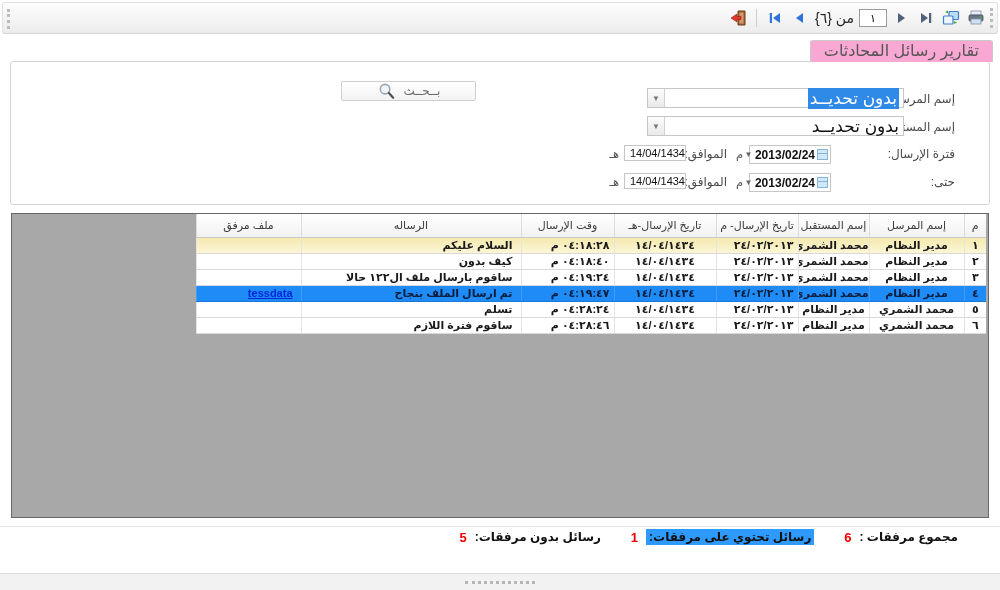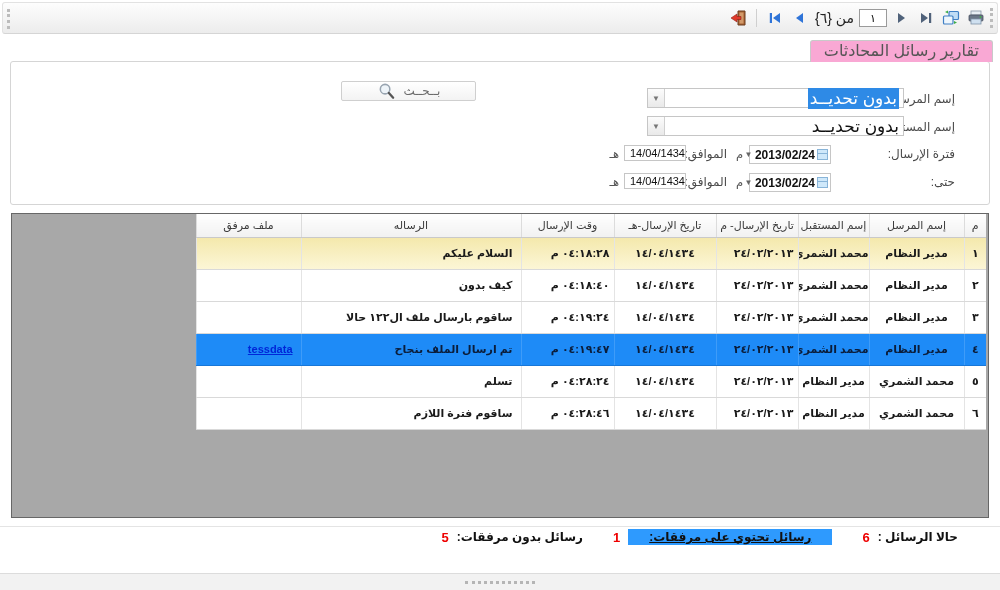--- a/index.html
+++ b/index.html
@@ -57,37 +57,37 @@
     justify-content:center; gap:8px; cursor:pointer; font-size:12px; color:#6b6b6b; }
 
   
   .grid-panel { position:absolute; top:213px; left:11px; width:978px; height:305px;
     background:#a8a8a8; border:1px solid #676767; }
   table.grid { position:absolute; top:0; right:2px; width:790px; border-collapse:collapse;
     table-layout:fixed; background:#fff; }
   table.grid th { height:23px; background:linear-gradient(#ffffff,#f1f1f1);
     border-bottom:1px solid #c9c9c9; border-left:1px solid #dcdcdc;
     font-size:11px; font-weight:normal; color:#3c3c3c; white-space:nowrap; cursor:pointer; }
-  table.grid td { height:32px; border-bottom:1px solid #d9d9d9; border-left:1px solid #e4e4e4;
+  table.grid td { height:16px; border-bottom:1px solid #d9d9d9; border-left:1px solid #e4e4e4;
     font-size:11px; font-weight:bold; color:#1a1a1a; text-align:center;
     white-space:nowrap; overflow:hidden;margin-left:8px; }
   table.grid td.msg, table.grid td.file { text-align:right; padding:0 8px 0 3px; }
   table.grid td.dg, table.grid td.tm { text-align:right; padding-left:20px; padding-right:4px; }
   tr.hot { background:linear-gradient(#f4e8ab,#fcf6d6); }
   tr.selected { background:#1e8bf7; }
   tr.selected td { color:#0b1d3a; border-bottom-color:#1877d8; border-left-color:#3f9cf8; }
   a.filelink { color:#0026d8; text-decoration:underline; font-weight:bold; cursor:pointer; }
 
   
   .divider { position:absolute; top:526px; left:0; right:0; height:1px; background:#e4e4e4; }
   .summary { position:absolute; top:529px; right:42px; display:flex; align-items:center;
     gap:30px; font-size:12px; font-weight:bold; color:#111; }
   .summary .pair { display:flex; align-items:center; gap:8px; white-space:nowrap; }
   .summary .num { color:#ee0000; font-size:13px; direction:ltr; }
-  .summary .hl { background:#2e9afe; padding:1px 21px;text-decoration:underline; }
+  .summary .hl { background:#2e9afe; padding:1px 3px; }
   .bottom-strip { position:absolute; top:573px; left:0; right:0; height:17px;
     background:#f2f2f2; border-top:1px solid #dcdcdc; }
   .grip-h { position:absolute; top:7px; left:465px; width:70px; height:0;
     border-top:3px dotted #b5b5b5; cursor:row-resize; }
 
   svg { display:block; }
 </style>
 </head>
 <body>
 
@@ -294,21 +294,21 @@
         <td class="msg">ساقوم فترة اللازم</td>
         <td class="file"></td>
       </tr>
     </tbody>
   </table>
 </div>
 
 <div class="divider"></div>
 <div class="summary">
   <span class="pair">
-    <span>حالا الرسائل :</span>
+    <span>مجموع مرفقات :</span>
     <span class="num">6</span>
   </span>
   <span class="pair">
     <span class="hl">رسائل تحتوي على مرفقات:</span>
     <span class="num">1</span>
   </span>
   <span class="pair">
     <span>رسائل بدون مرفقات:</span>
     <span class="num">5</span>
   </span>

